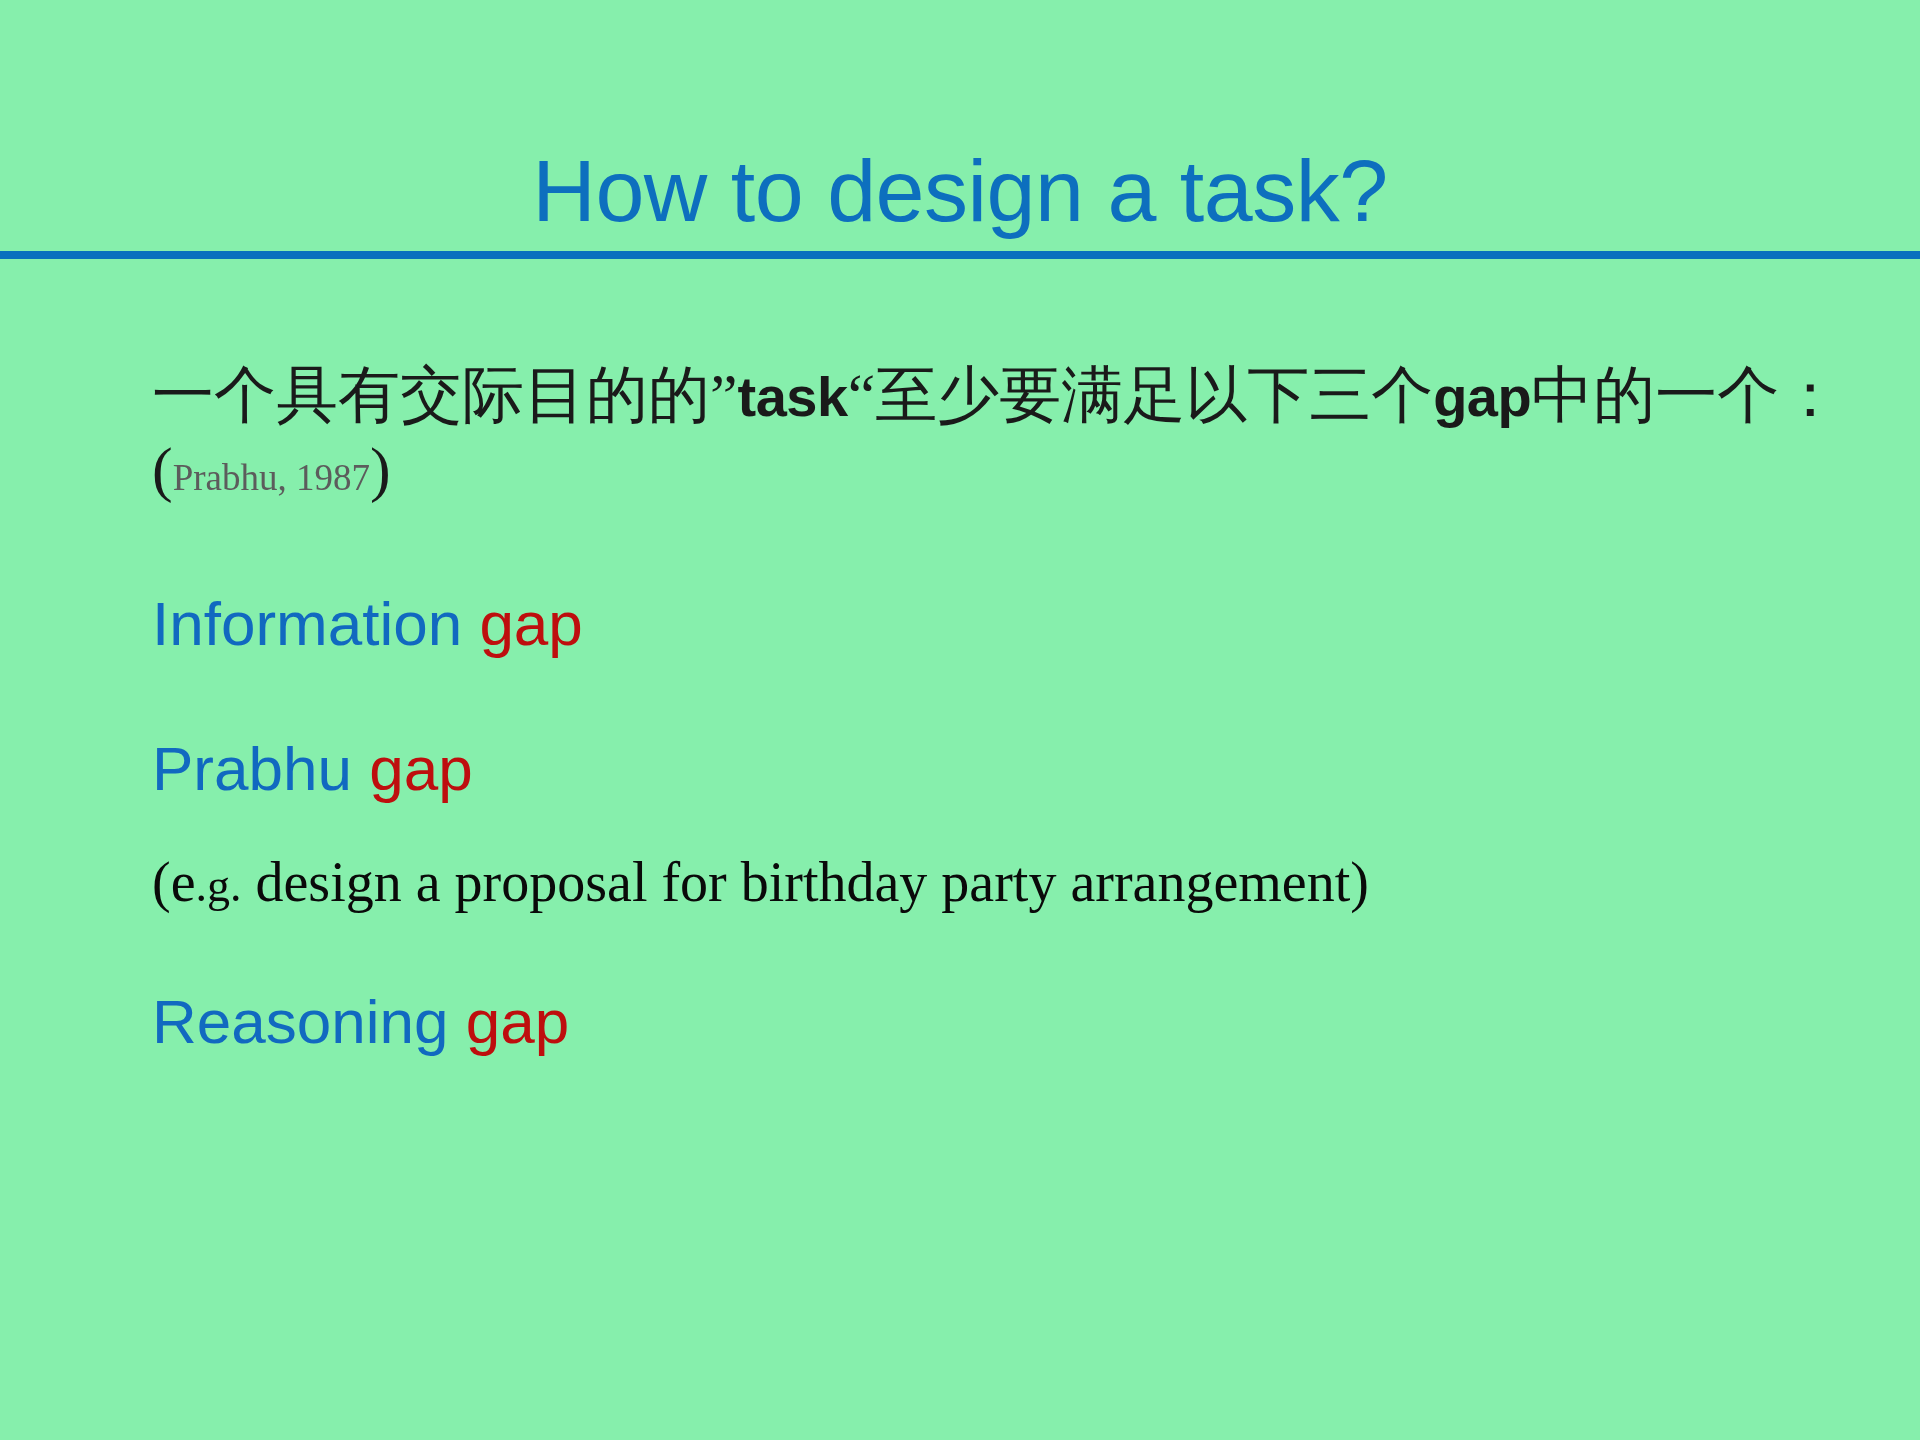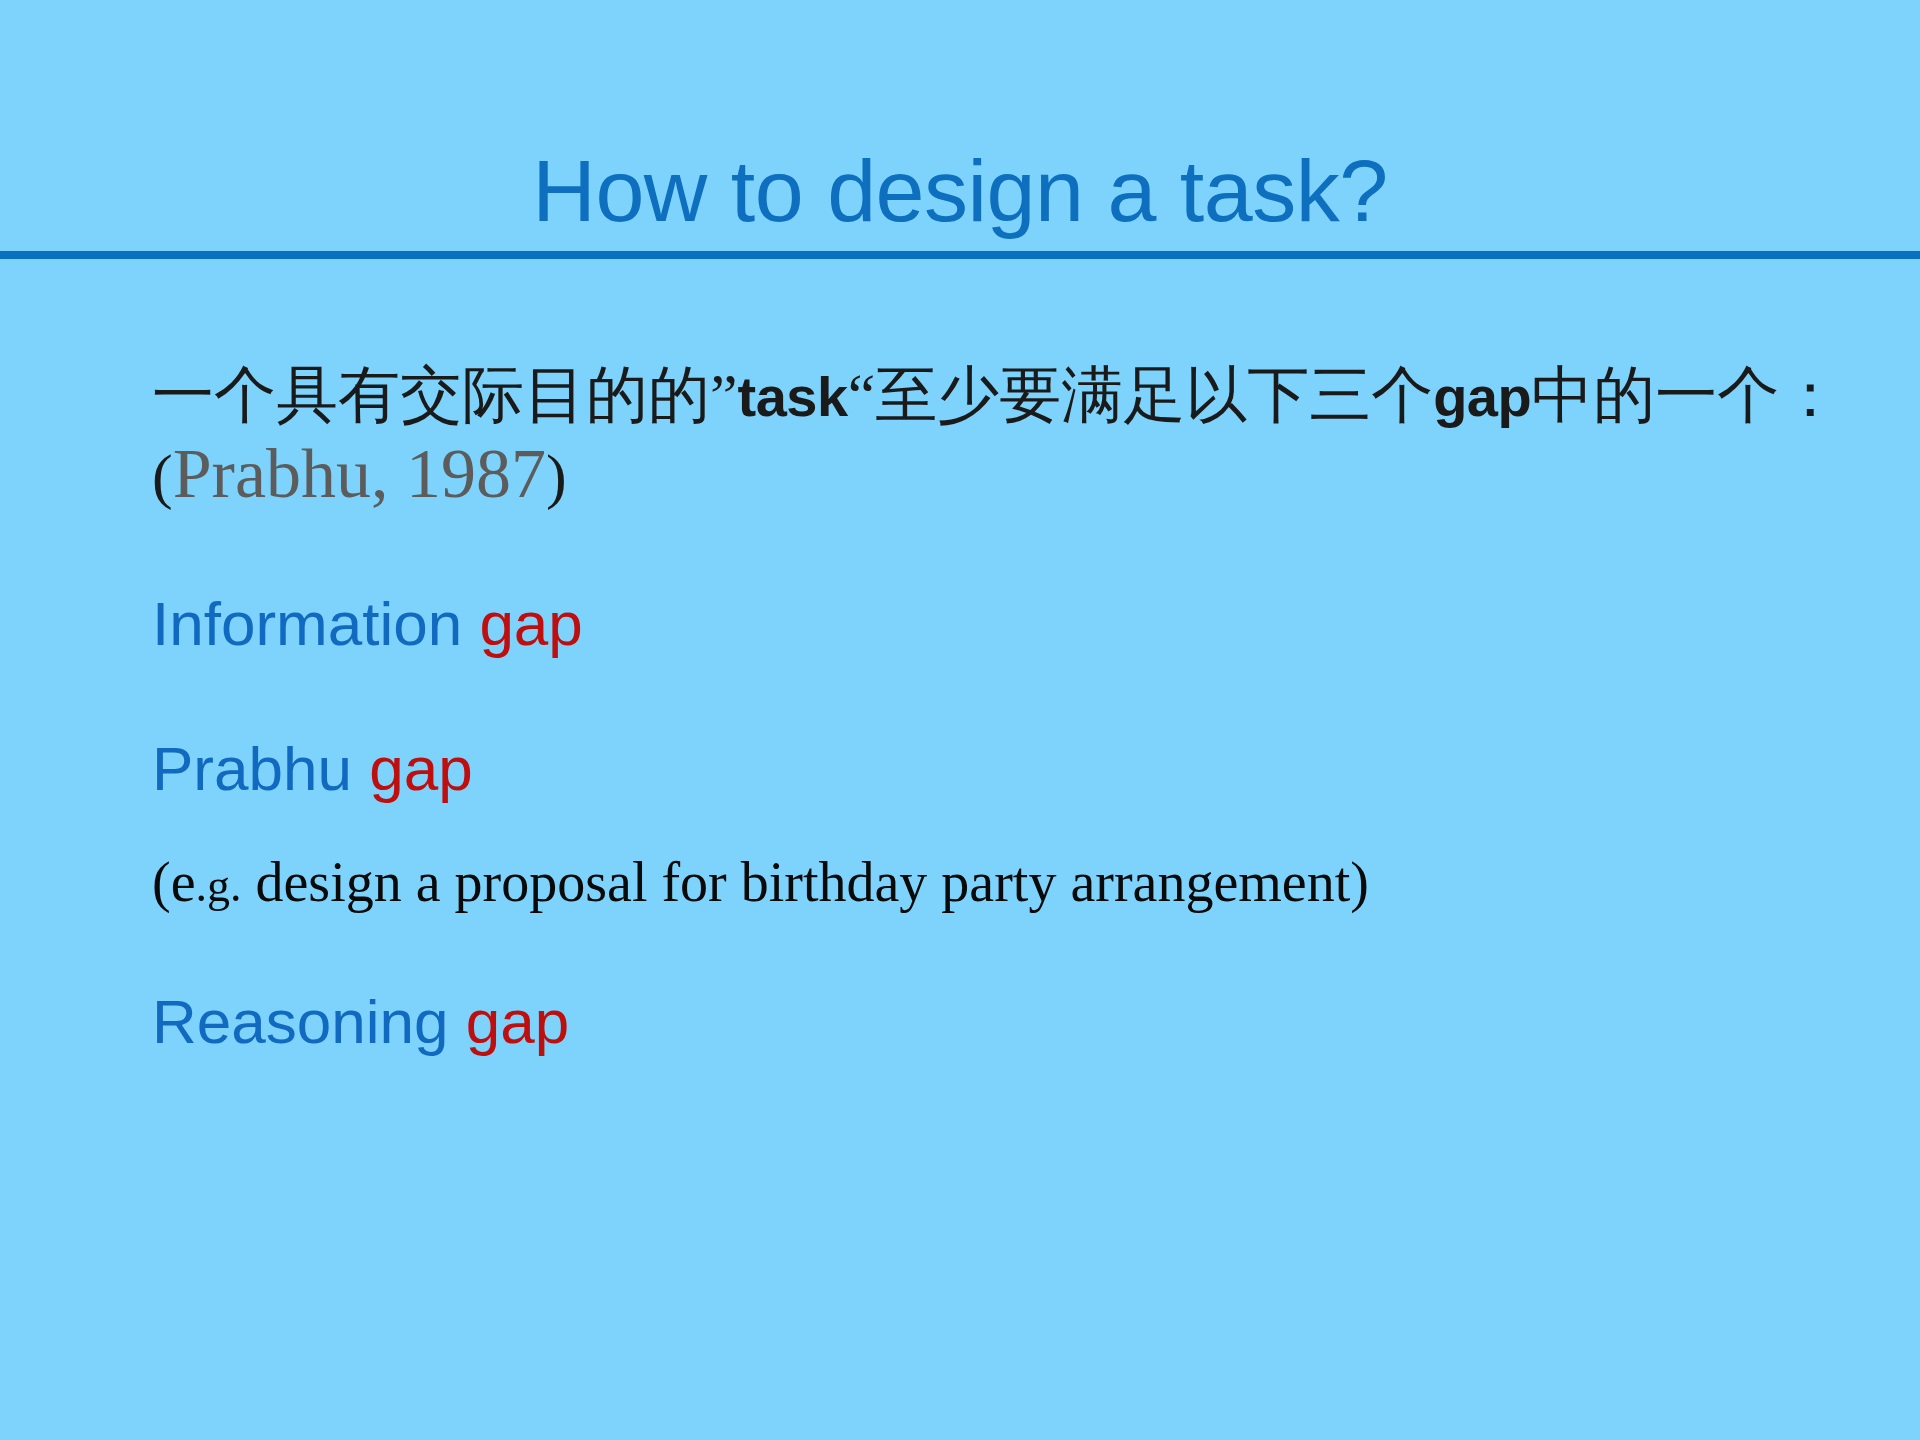--- a/index.html
+++ b/index.html
@@ -12,21 +12,21 @@
     height: 1440px;
     position: relative;
     overflow: hidden;
     font-family: "Liberation Sans", sans-serif;
     -webkit-font-smoothing: antialiased;
   }
 
   .slide {
     position: absolute;
     inset: 0;
-    background: #7dd3fc;
+    background: #86efac;
     text-decoration: underline;
   }
 
   
   .slide-title {
     position: absolute;
     left: 0;
     right: 0;
     top: 86px;
     text-align: center;
@@ -68,21 +68,21 @@
     font-weight: 700;
     font-size: 56px;
     letter-spacing: -0.5px;
     margin-top: 13px;
   }
   .cn-paragraph .quote-mark {
     font-family: "Liberation Serif", serif;
   }
   .citation {
     font-family: "Liberation Serif", "DejaVu Serif", serif;
-    font-size: 70px;
+    font-size: 37px;
     color: #5C5C5C;
   }
   .paren {
     color: #1A1A1A;
   }
 
   .gap-heading {
     font-family: "Liberation Sans", sans-serif;
     font-size: 62px;
     font-weight: 400;

